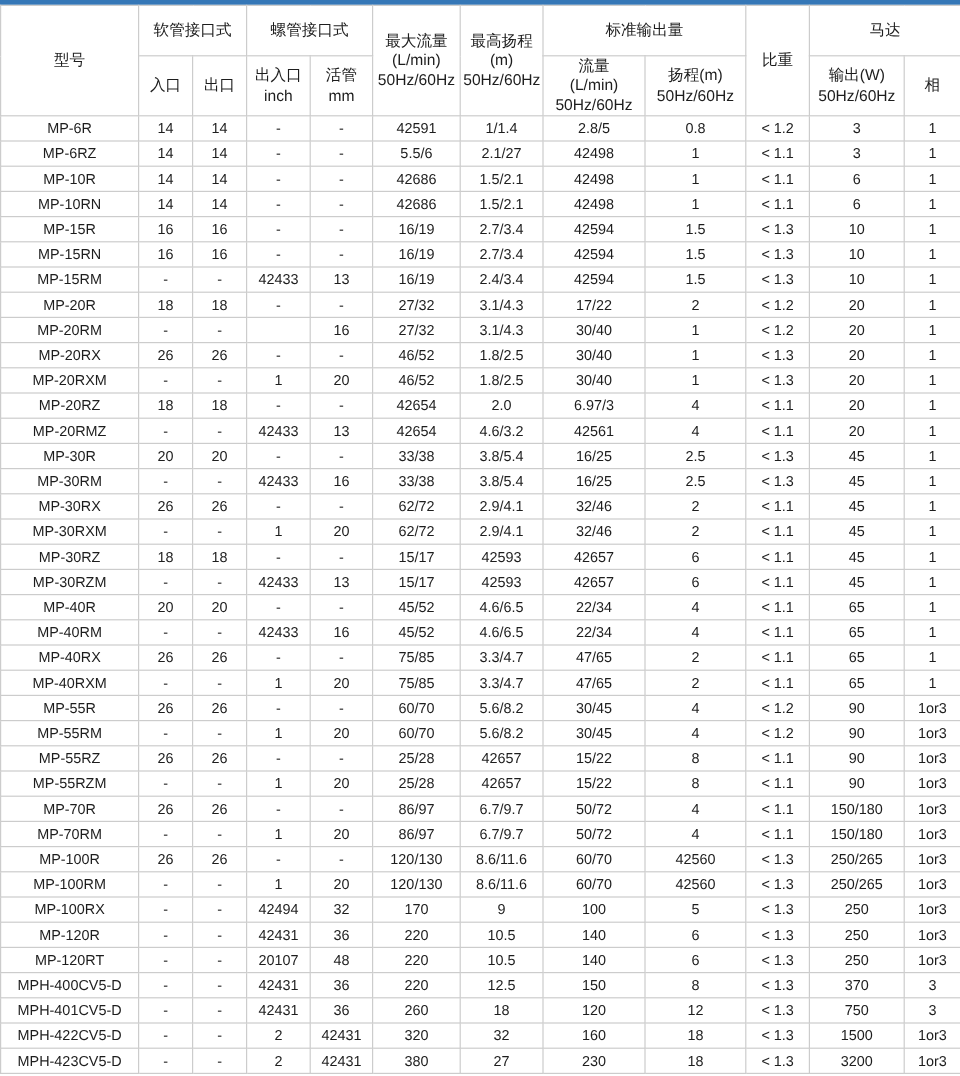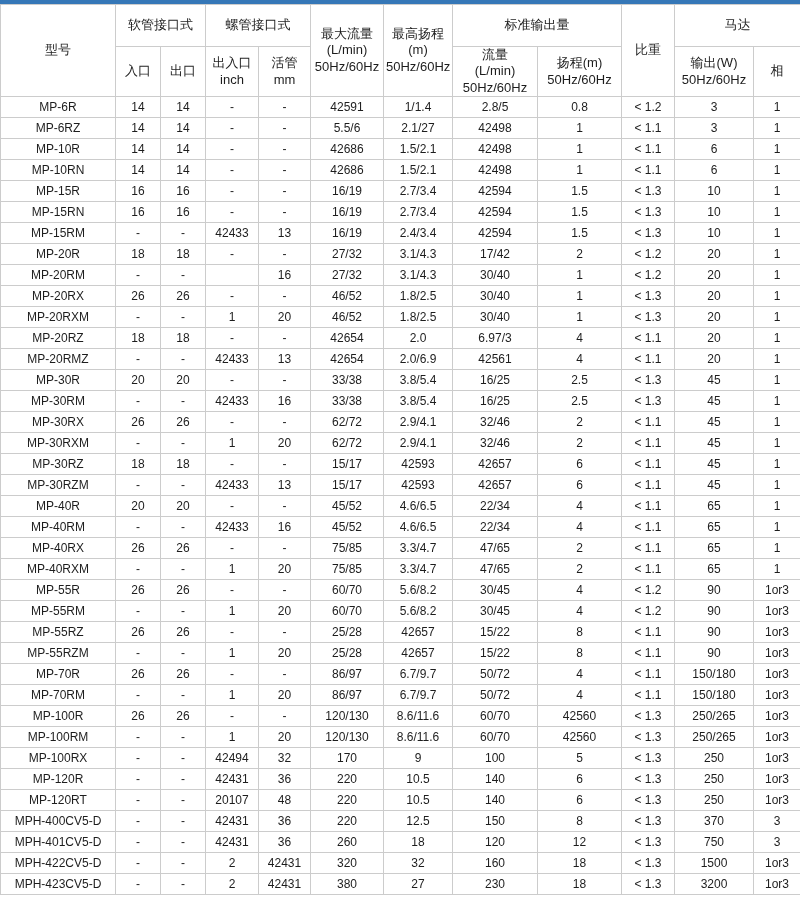--- a/index.html
+++ b/index.html
@@ -194,21 +194,21 @@
         <td>1</td>
       </tr>
       <tr>
         <td>MP-20R</td>
         <td>18</td>
         <td>18</td>
         <td>-</td>
         <td>-</td>
         <td>27/32</td>
         <td>3.1/4.3</td>
-        <td>17/42</td>
+        <td>17/22</td>
         <td>2</td>
         <td>&lt; 1.2</td>
         <td>20</td>
         <td>1</td>
       </tr>
       <tr>
         <td>MP-20RM</td>
         <td>-</td>
         <td>-</td>
         <td></td>
@@ -263,21 +263,21 @@
         <td>20</td>
         <td>1</td>
       </tr>
       <tr>
         <td>MP-20RMZ</td>
         <td>-</td>
         <td>-</td>
         <td>42433</td>
         <td>13</td>
         <td>42654</td>
-        <td>2.0/6.9</td>
+        <td>4.6/3.2</td>
         <td>42561</td>
         <td>4</td>
         <td>&lt; 1.1</td>
         <td>20</td>
         <td>1</td>
       </tr>
       <tr>
         <td>MP-30R</td>
         <td>20</td>
         <td>20</td>

